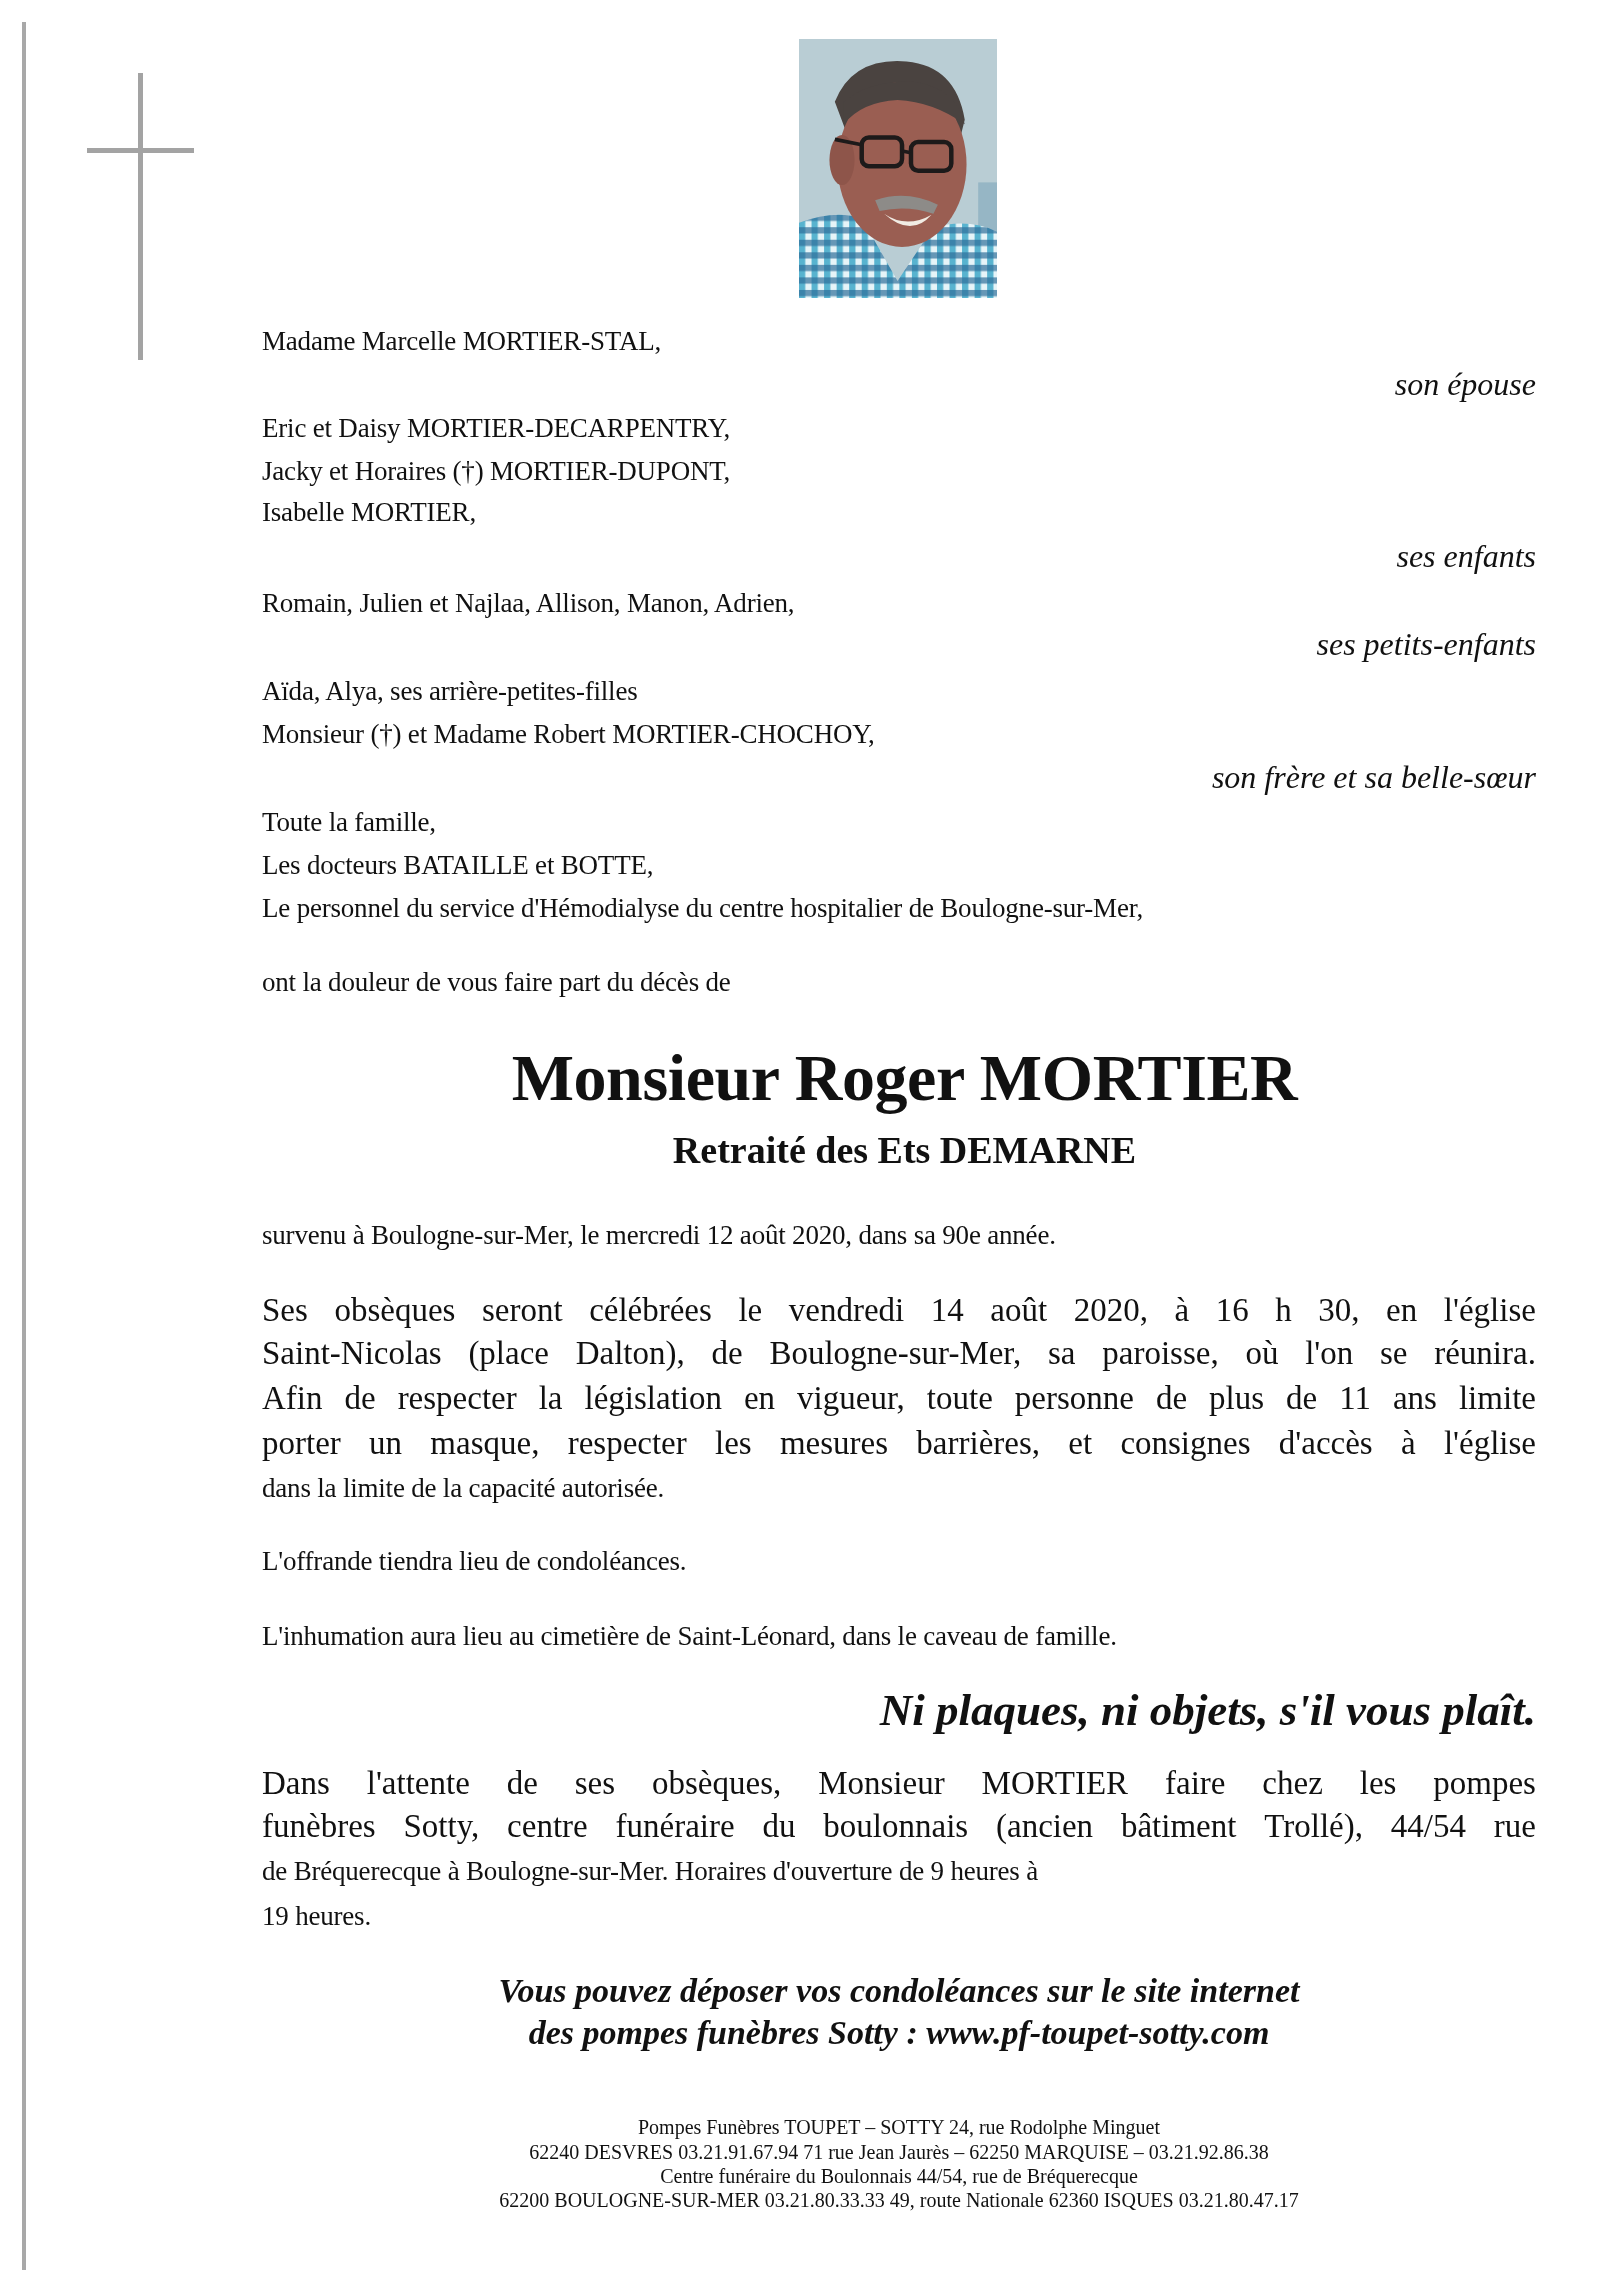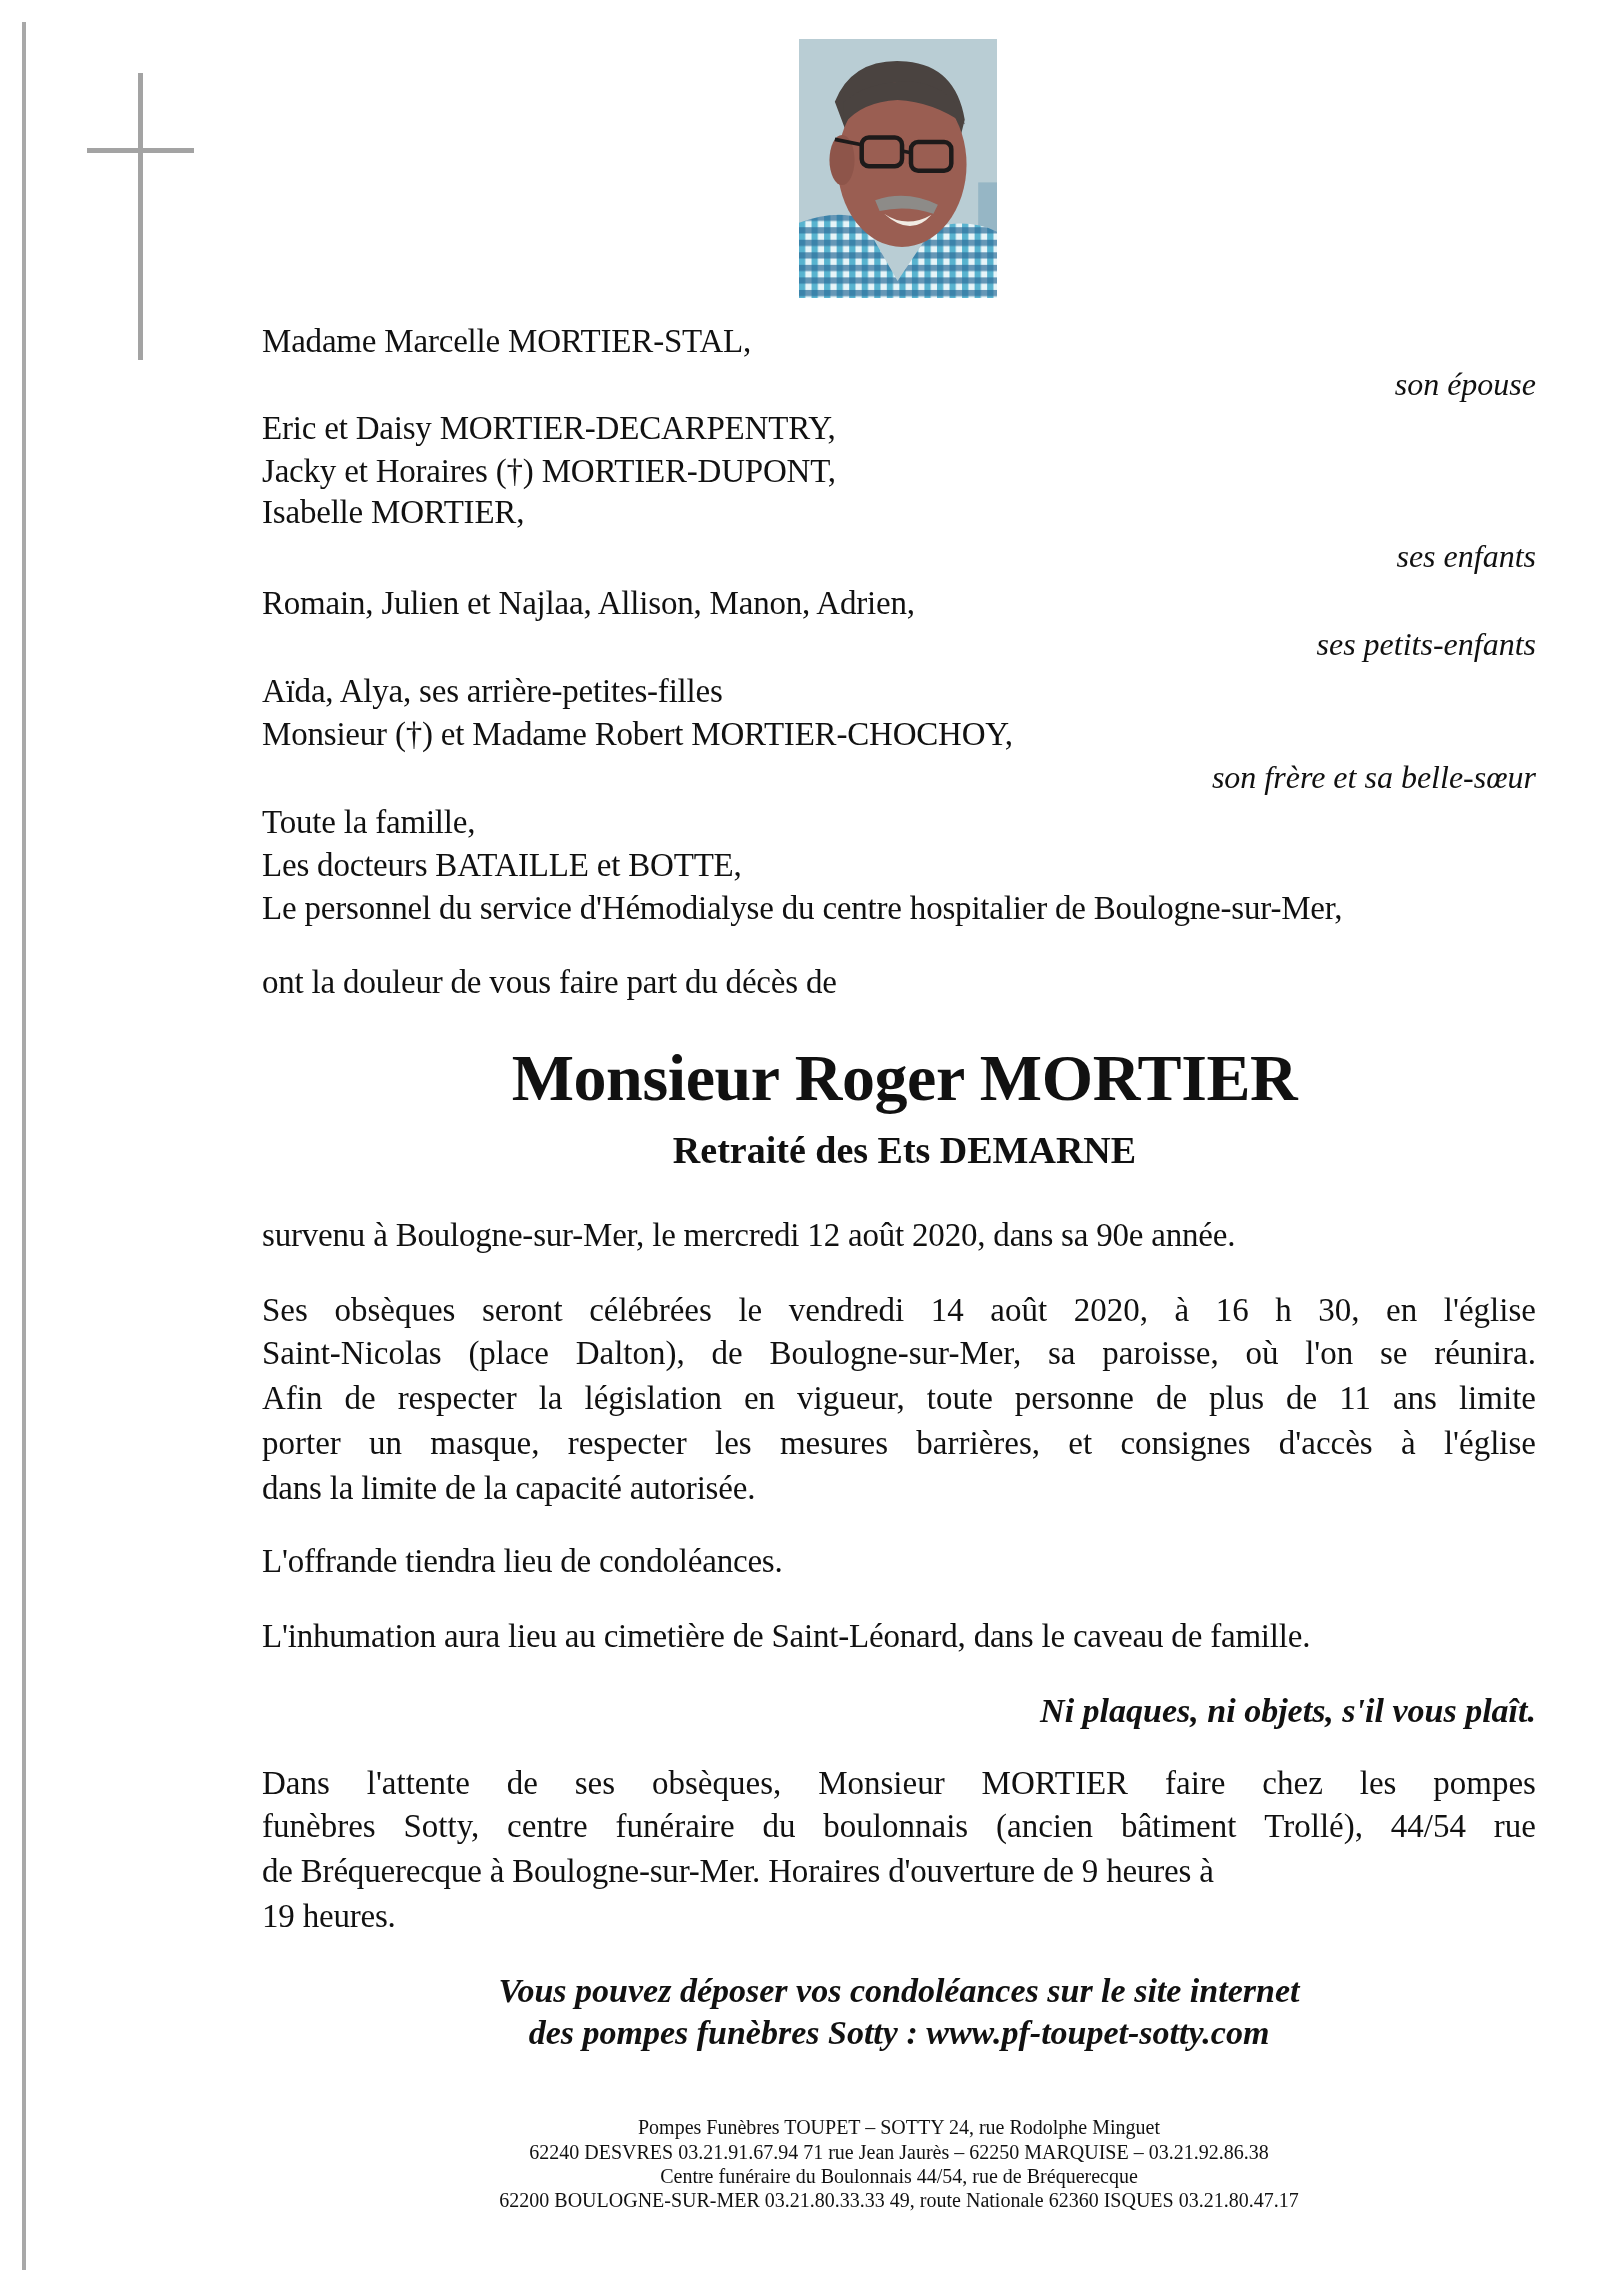--- a/index.html
+++ b/index.html
@@ -3,28 +3,28 @@
 <meta charset="utf-8">
 <style>
   html, body { margin: 0; padding: 0; background: #ffffff; }
   body { width: 1621px; height: 2293px; position: relative; overflow: hidden;
          font-family: "Liberation Serif", "DejaVu Serif", serif; color: #111; }
   .scan-edge { position: absolute; left: 22.4px; top: 22.4px; width: 3.6px; height: 2248px; background: #a8a8a8; }
   .cross-v { position: absolute; left: 138px; top: 73px; width: 4.5px; height: 287px; background: #a3a3a3; }
   .cross-h { position: absolute; left: 87px; top: 148px; width: 107px; height: 4.5px; background: #a3a3a3; }
   .photo { position: absolute; left: 799px; top: 39px; width: 198px; height: 259px; overflow: hidden; background: #b9cdd4; }
   .photo svg { width: 100%; height: 100%; display: block; }
-  .line { position: absolute; left: 262px; font-size: 33px; line-height: 39px; white-space: nowrap; letter-spacing: -0.2px; }
+  .line { position: absolute; left: 262px; font-size: 27px; line-height: 39px; white-space: nowrap; letter-spacing: -0.2px; }
   .rel { position: absolute; right: 85px; font-size: 32px; line-height: 39px; font-style: italic; white-space: nowrap; }
   .just { position: absolute; left: 262px; width: 1274px; font-size: 33px; line-height: 39px; text-align: justify; text-align-last: justify; white-space: nowrap; }
   .justline { display: flex; justify-content: space-between; }
   .center { position: absolute; left: 262px; width: 1274px; text-align: center; white-space: nowrap; }
   .name { font-size: 66px; font-weight: bold; line-height: 77px; letter-spacing: -0.4px; }
   .title2 { font-size: 38px; font-weight: bold; line-height: 45px; }
-  .notice { position: absolute; right: 85px; font-size: 34px; line-height: 39px; font-weight: bold; font-style: italic; white-space: nowrap; }
+  .notice { position: absolute; right: 85px; font-size: 45px; line-height: 39px; font-weight: bold; font-style: italic; white-space: nowrap; }
   .web { font-size: 34px; line-height: 43px; font-weight: bold; font-style: italic; }
   .footer { font-size: 20px; line-height: 24px; }
 </style>
 </head>
 <body>
 
 <div class="scan-edge"></div>
 
 <div>
   <div class="cross-v"></div>

